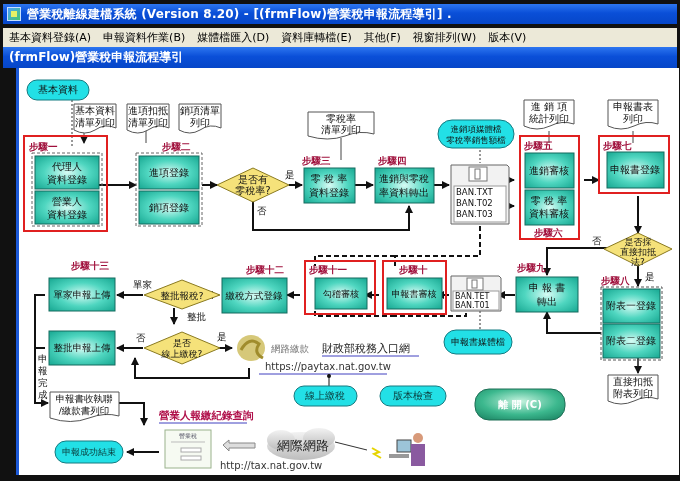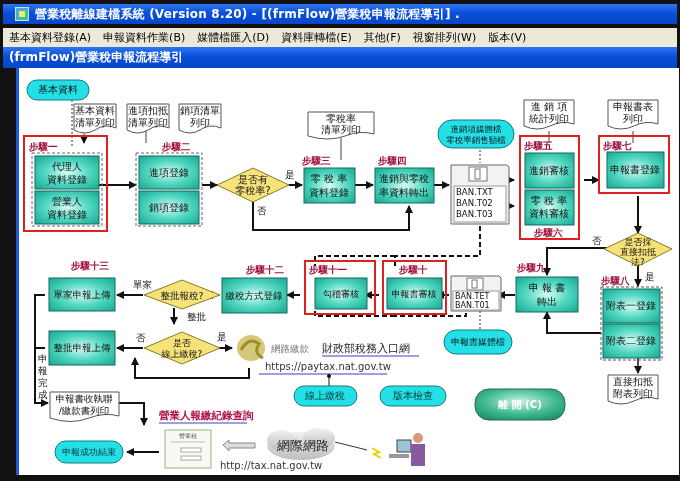--- a/index.html
+++ b/index.html
@@ -1,19 +1,19 @@
 <!DOCTYPE html>
 <html><head>
 <meta charset="utf-8">
 <style>
   * { box-sizing: border-box; margin: 0; padding: 0; }
   html, body { width: 680px; height: 481px; overflow: hidden; background: #0a0a0a; font-family: "DejaVu Sans", sans-serif; }
   #win { position: absolute; left: 0; top: 0; width: 680px; height: 481px; background: #111; }
   #titlebar { position: absolute; left: 3px; top: 4px; width: 674px; height: 20px;
-    background: linear-gradient(#2d76f0, #0a4fd8 45%, #0646c8); color: #fff; display: flex; align-items: center; padding-left: 12px; }
+    background: linear-gradient(#2d76f0, #0a4fd8 45%, #0646c8); color: #fff; display: flex; align-items: center; padding-left: 4px; }
   #app-icon { width: 14px; height: 14px; background: linear-gradient(135deg,#4aa0ff,#46c86a); border: 1px solid #c7e0ff; margin-right: 6px; position: relative; }
   #app-icon::after { content: ""; position: absolute; left: 3px; top: 3px; width: 6px; height: 6px; background: #e6f266; }
   #title-text { font-size: 12px; font-weight: bold; letter-spacing: 0.2px; white-space: nowrap; }
   #menubar { position: absolute; left: 3px; top: 28px; width: 674px; height: 19px; background: #ece9d8; display: flex; align-items: center; padding-left: 6px; }
   .menu-item { font-size: 11px; color: #000; margin-right: 12px; white-space: nowrap; cursor: default; }
   #childbar { position: absolute; left: 3px; top: 47px; width: 674px; height: 21px;
     background: linear-gradient(#2d76f0, #0a4fd8 45%, #0646c8); color: #fff; display: flex; align-items: center; padding-left: 6px; }
   #child-title { font-size: 12px; font-weight: bold; white-space: nowrap; }
   #canvas { position: absolute; left: 16px; top: 68px; width: 663px; height: 407px; background: #fff; border-left: 3px solid #1d5ad8; overflow: hidden; }
   #flow { position: absolute; left: 0; top: 0; }

